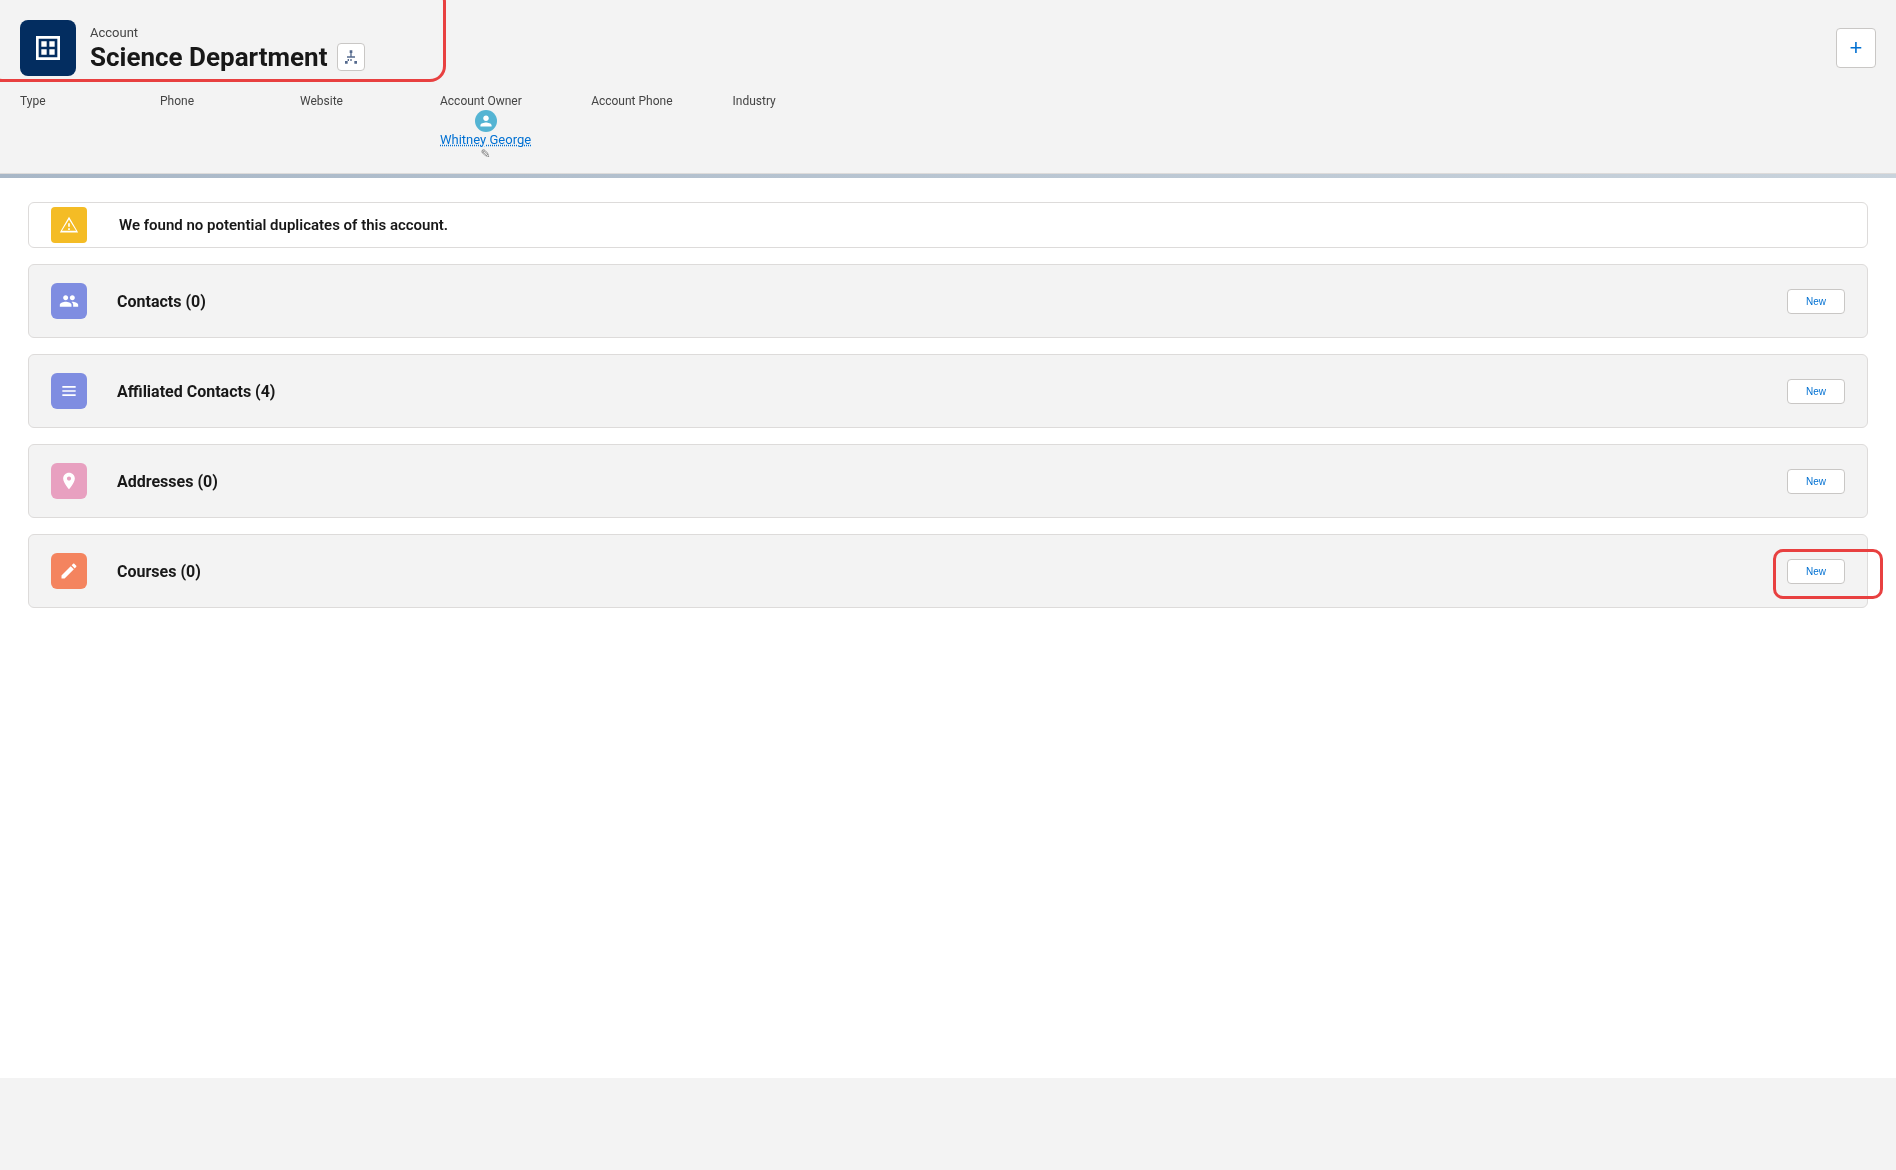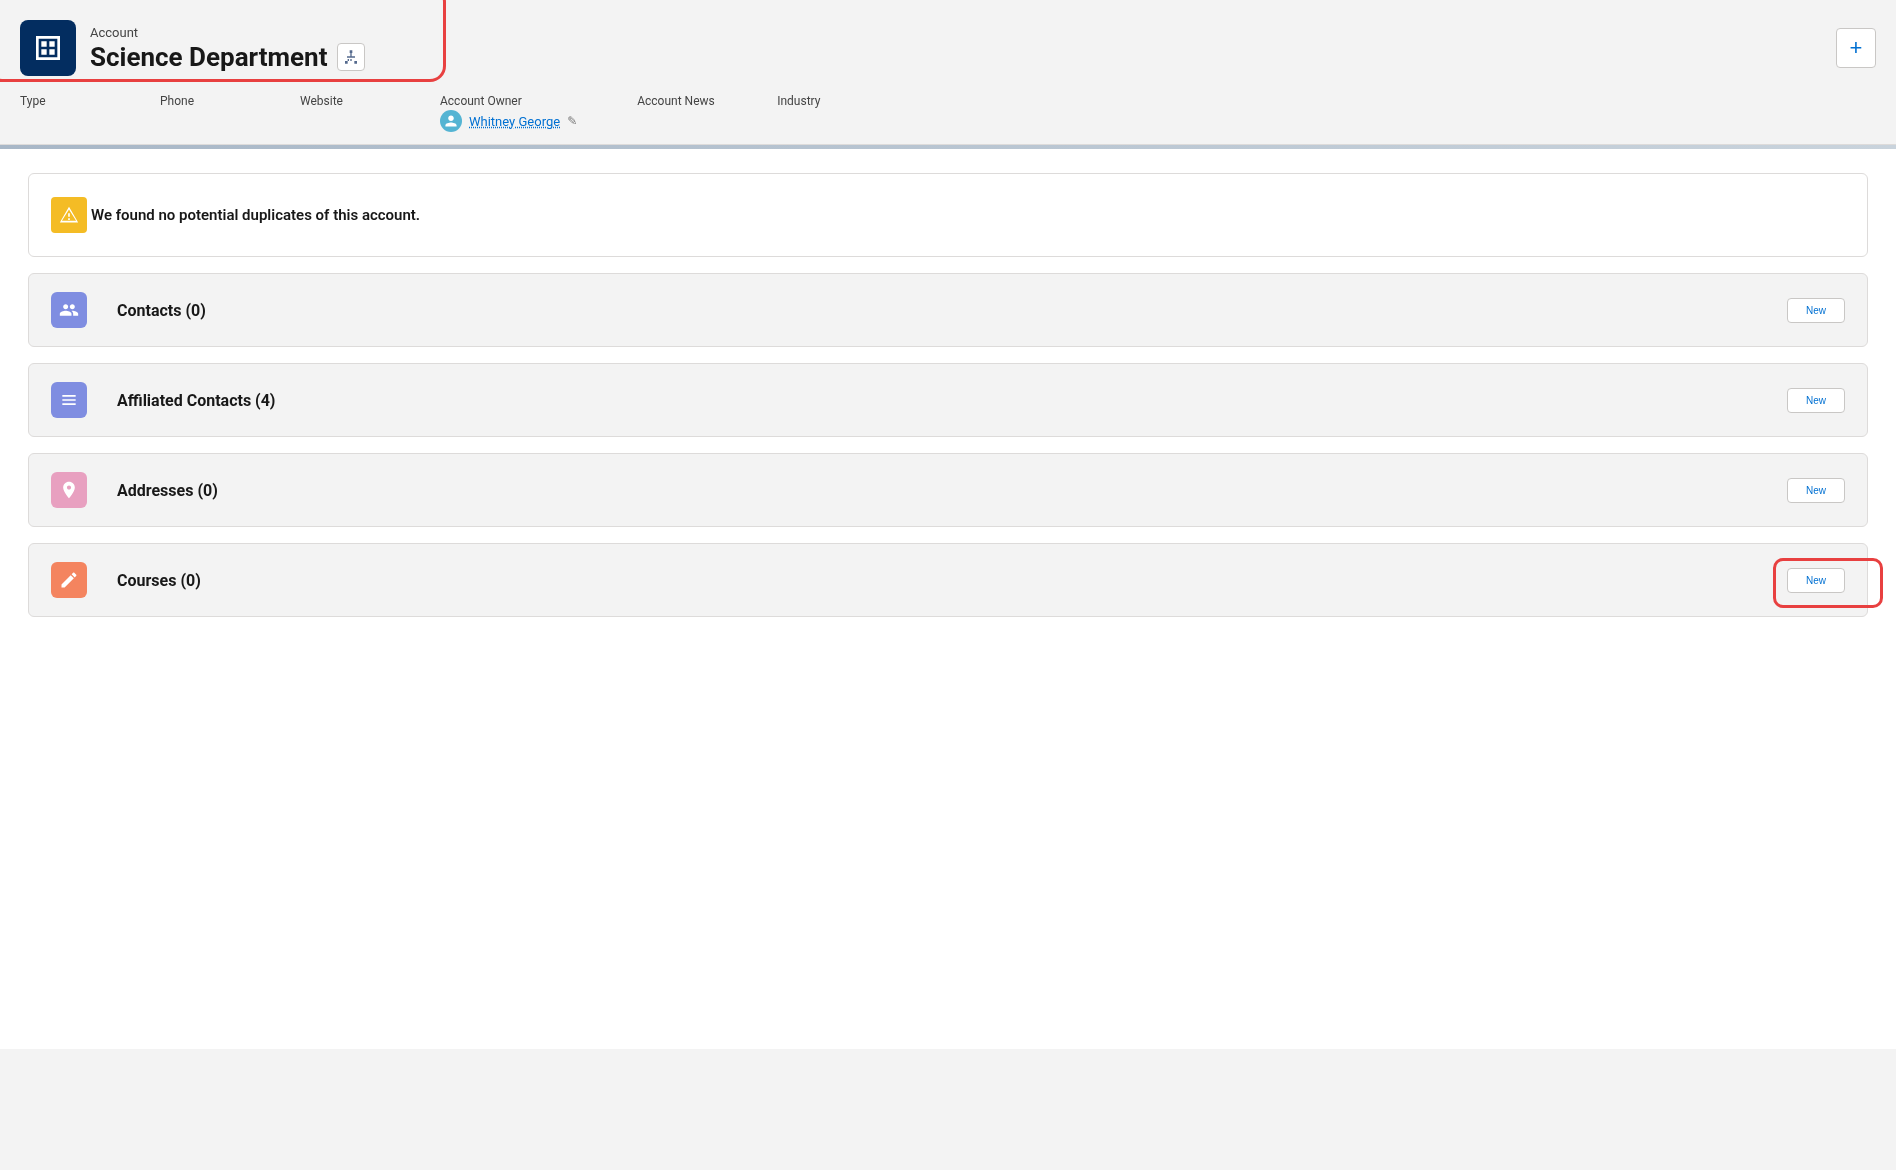--- a/index.html
+++ b/index.html
@@ -143,21 +143,22 @@
     }
 
     .account-owner-field {
       display: flex;
       flex-direction: column;
     }
 
     .owner-value {
       display: flex;
       align-items: center;
-      gap: 7px;
+      gap: 0;
+      flex-direction: column;
     }
 
     .owner-avatar {
       width: 22px;
       height: 22px;
       background: #54b4d3;
       border-radius: 50%;
       display: flex;
       align-items: center;
       justify-content: center;
@@ -220,24 +221,24 @@
       display: flex;
       flex-direction: column;
       gap: 16px;
     }
 
     
     .notice-banner {
       background: white;
       border: 1px solid #dddbda;
       border-radius: 6px;
-      padding: 23px 22px;
-      display: flex;
-      align-items: center;
-      gap: 4px;
+      padding: 4px 22px;
+      display: flex;
+      align-items: center;
+      gap: 32px;
     }
 
     .notice-icon {
       width: 36px;
       height: 36px;
       background: #f4bc25;
       border-radius: 4px;
       display: flex;
       align-items: center;
       justify-content: center;
@@ -385,21 +386,21 @@
         <div class="owner-avatar">
           <svg viewBox="0 0 24 24">
             <path d="M12 12c2.7 0 4.8-2.1 4.8-4.8S14.7 2.4 12 2.4 7.2 4.5 7.2 7.2 9.3 12 12 12zm0 2.4c-3.2 0-9.6 1.6-9.6 4.8v2.4h19.2v-2.4c0-3.2-6.4-4.8-9.6-4.8z"></path>
           </svg>
         </div>
         <a class="owner-name">Whitney George</a>
         <span style="color:#777;font-size:12px;">✎</span>
       </div>
     </div>
     <div class="meta-field">
-      <span class="meta-label">Account News</span>
+      <span class="meta-label">Account Phone</span>
       <span class="meta-value"></span>
     </div>
     <div class="meta-field">
       <span class="meta-label">Industry</span>
       <span class="meta-value"></span>
     </div>
   </div>
 </div>
 
 <div class="blue-divider"></div>

